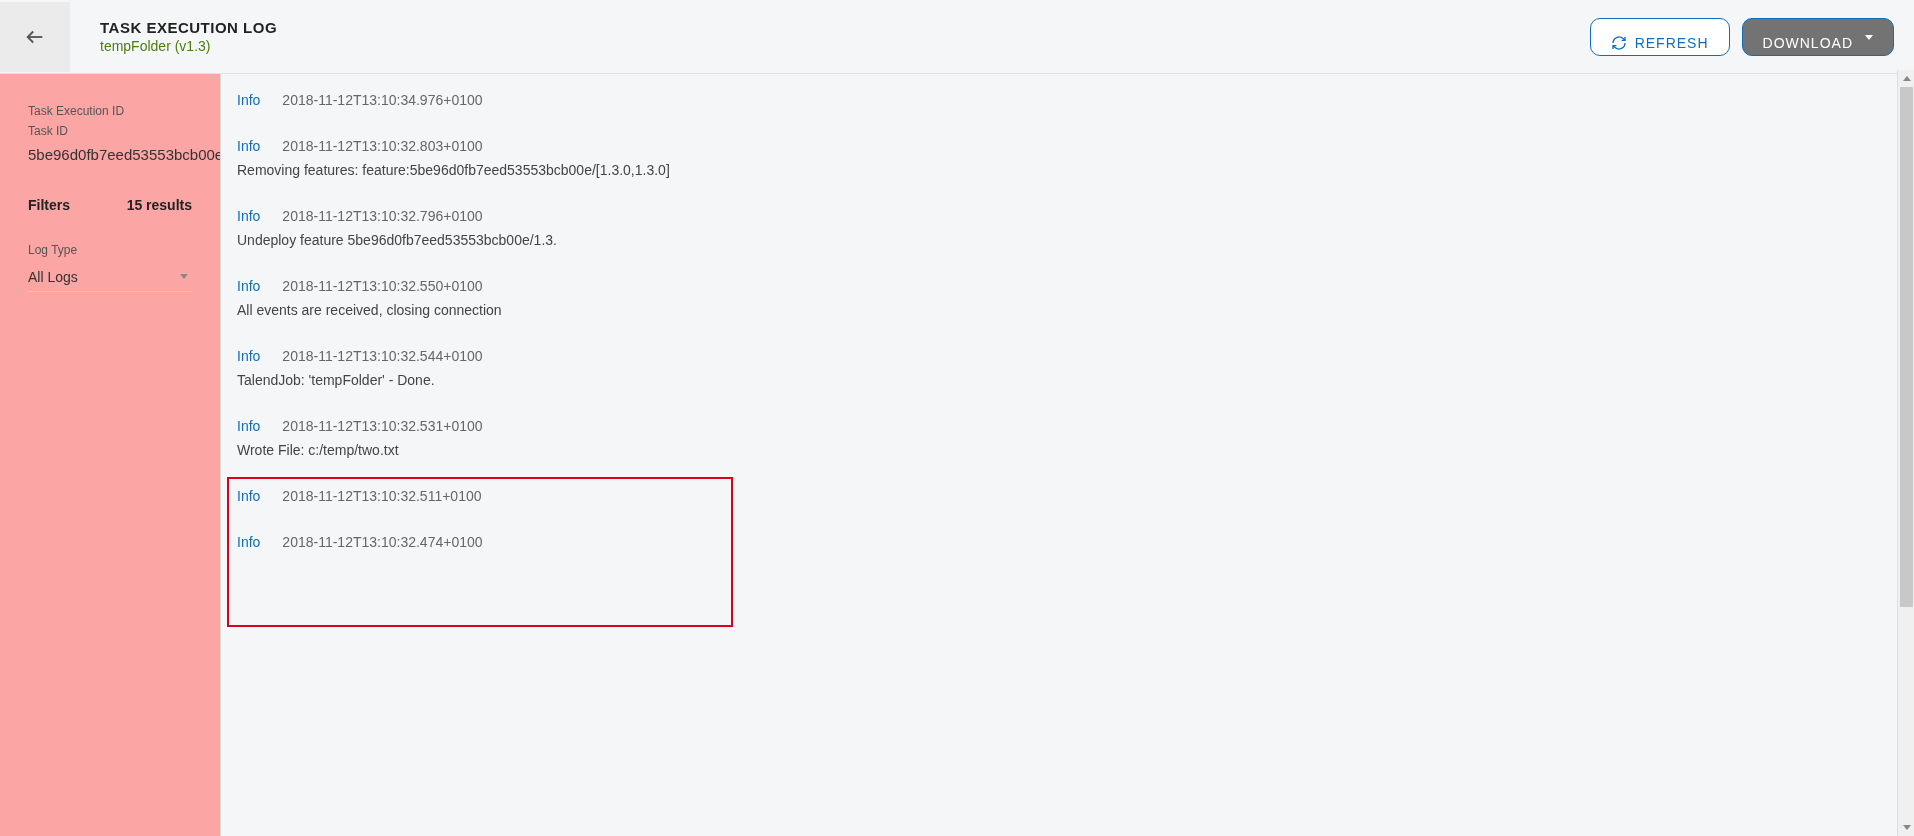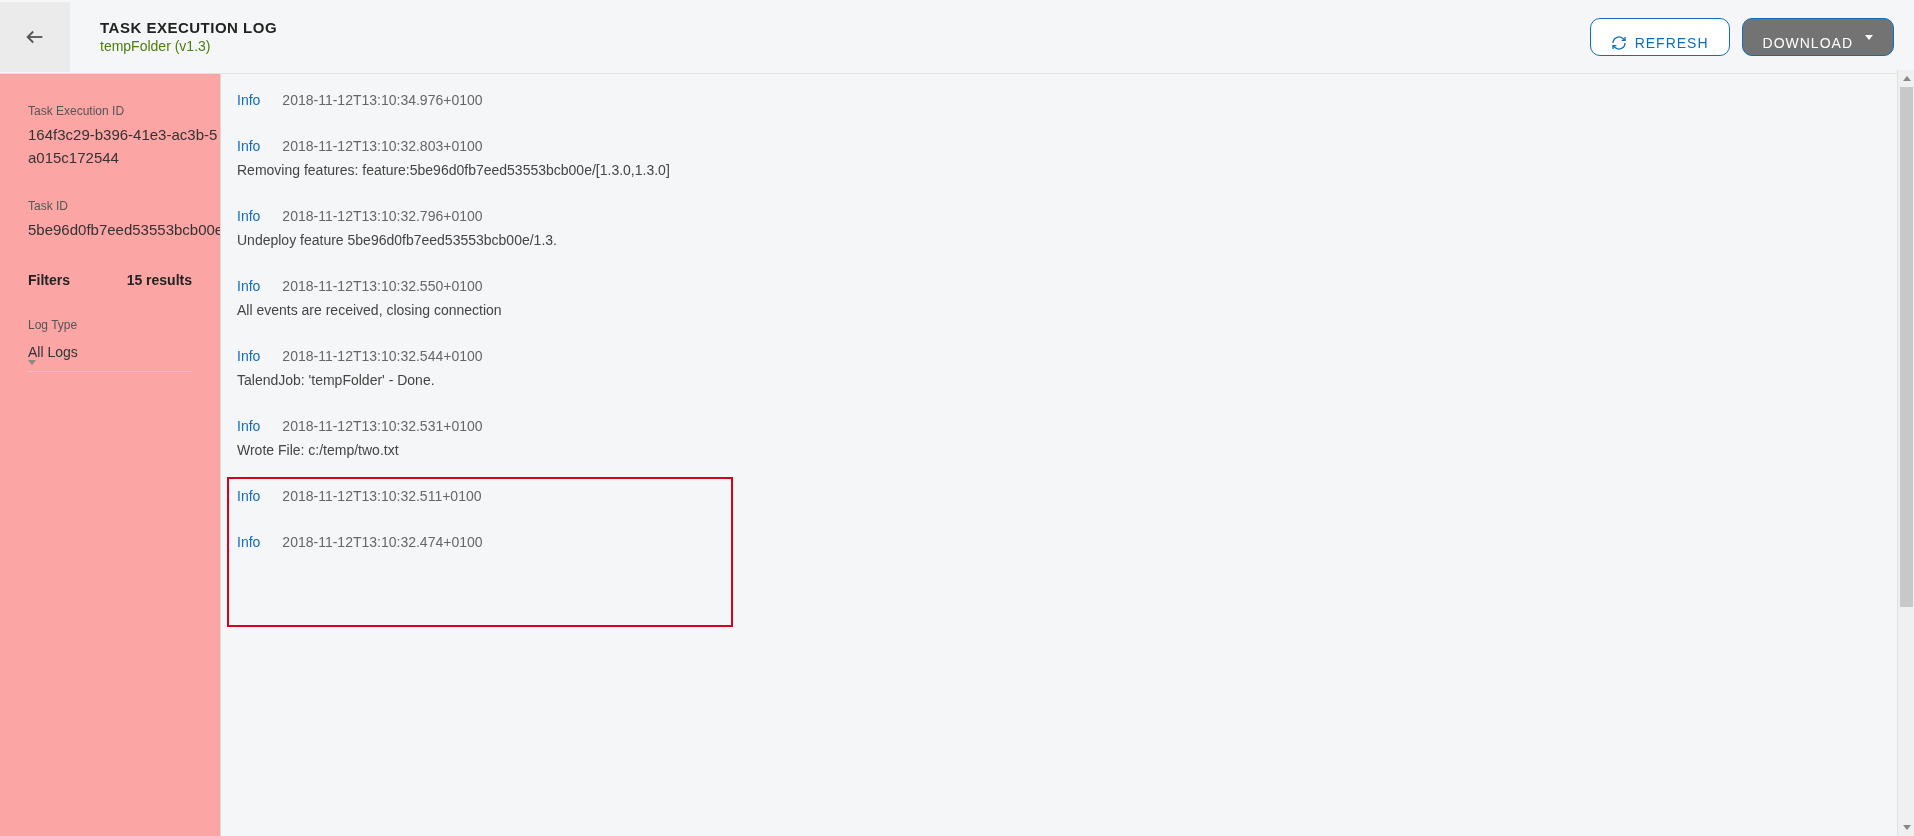--- a/index.html
+++ b/index.html
@@ -136,27 +136,26 @@
       color: #222;
     }
     .results-count {
       font-size: 14px;
       font-weight: 700;
       color: #222;
     }
     .logtype-select {
       display: flex;
       justify-content: space-between;
-      align-items: flex-start;
+      align-items: center;
       border-bottom: 1px solid #ccc;
       padding: 6px 4px 6px 0;
       margin-right: 28px;
       cursor: pointer;
       margin-top: 4px;
-      flex-direction: column;
     }
     .logtype-value {
       font-size: 14px;
       color: #333;
     }
     .dd-caret {
       width: 0;
       height: 0;
       border-left: 4px solid transparent;
       border-right: 4px solid transparent;
@@ -267,21 +266,20 @@
     <div class="btn btn-primary">
       <span>DOWNLOAD</span>
       <span class="caret-down"></span>
     </div>
   </div>
 </div>
 
 <div class="content">
   <div class="sidebar">
     <div class="sb-label">Task Execution ID</div>
-    <div class="sb-value">164f3c29-b396-41e3-ac3b-5a015c172544</div>
 
     <div class="sb-label">Task ID</div>
     <div class="sb-value sb-value-taskid">5be96d0fb7eed53553bcb00e</div>
 
     <div class="filters-row">
       <span class="filters-title">Filters</span>
       <span class="results-count">15 results</span>
     </div>
 
     <div class="sb-label">Log Type</div>

